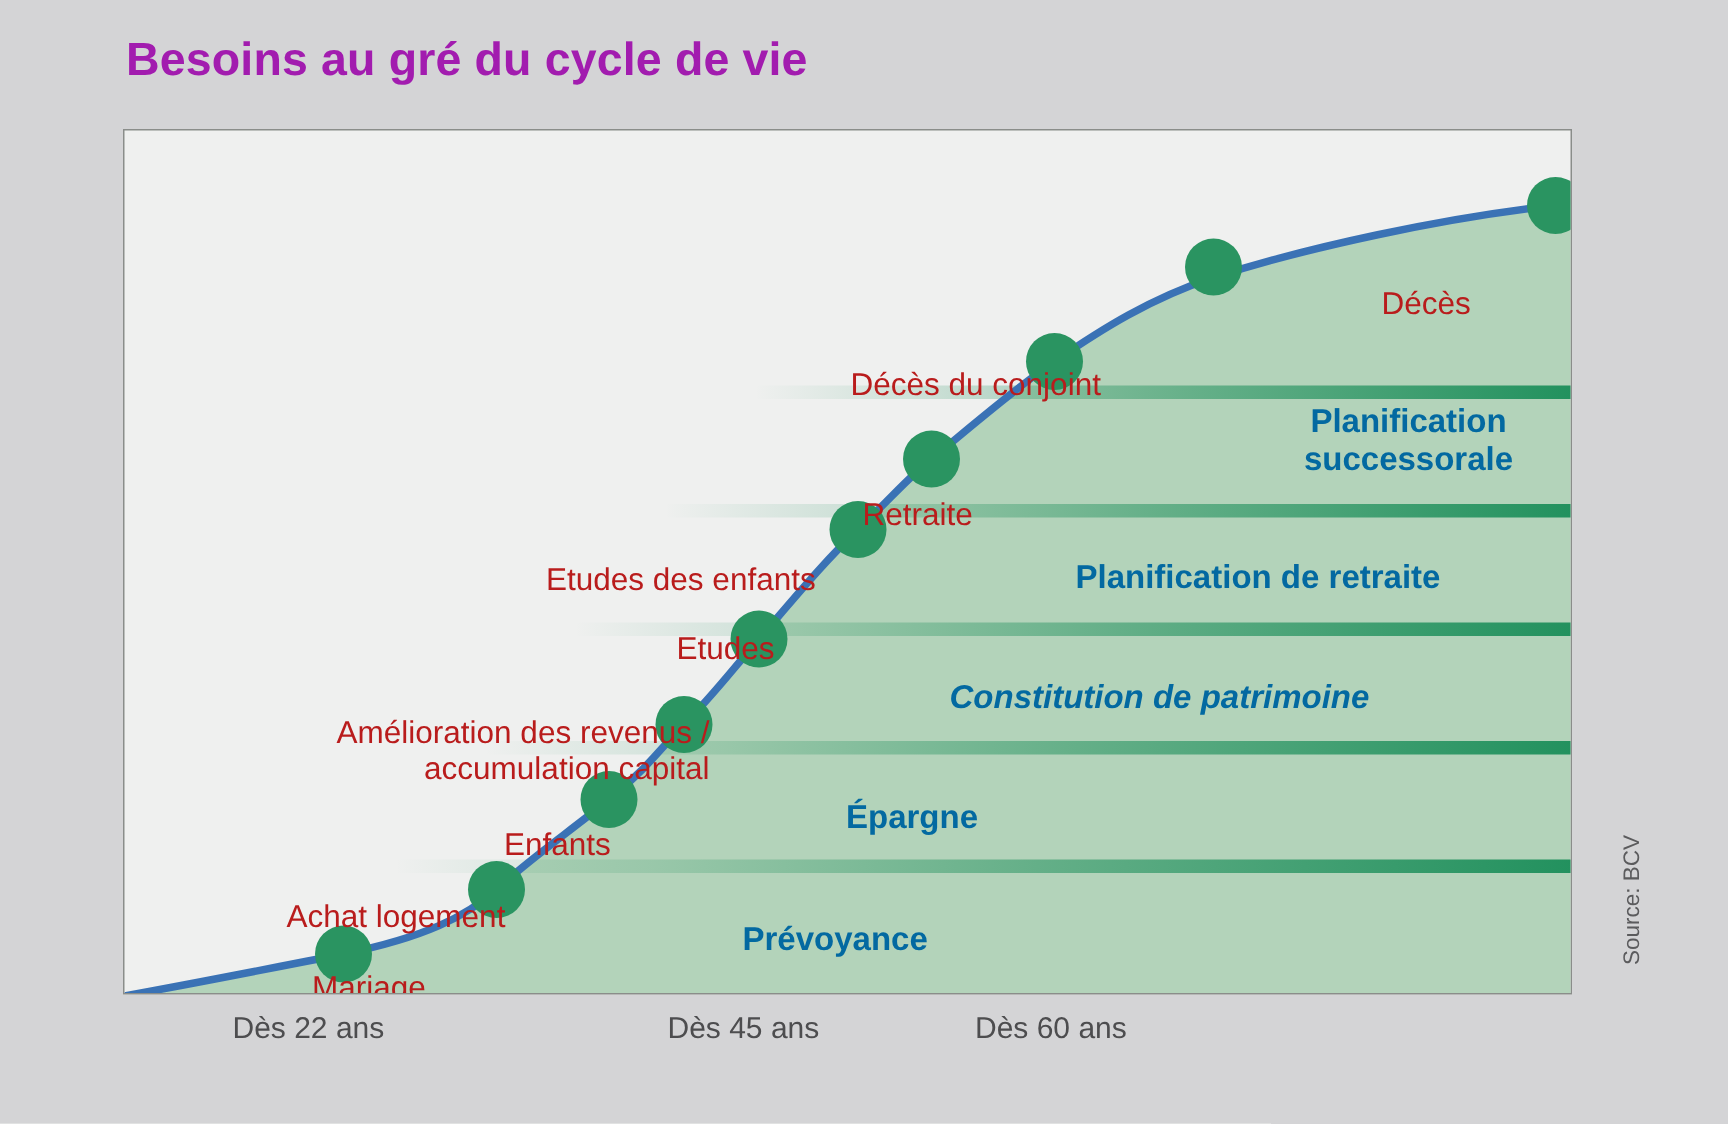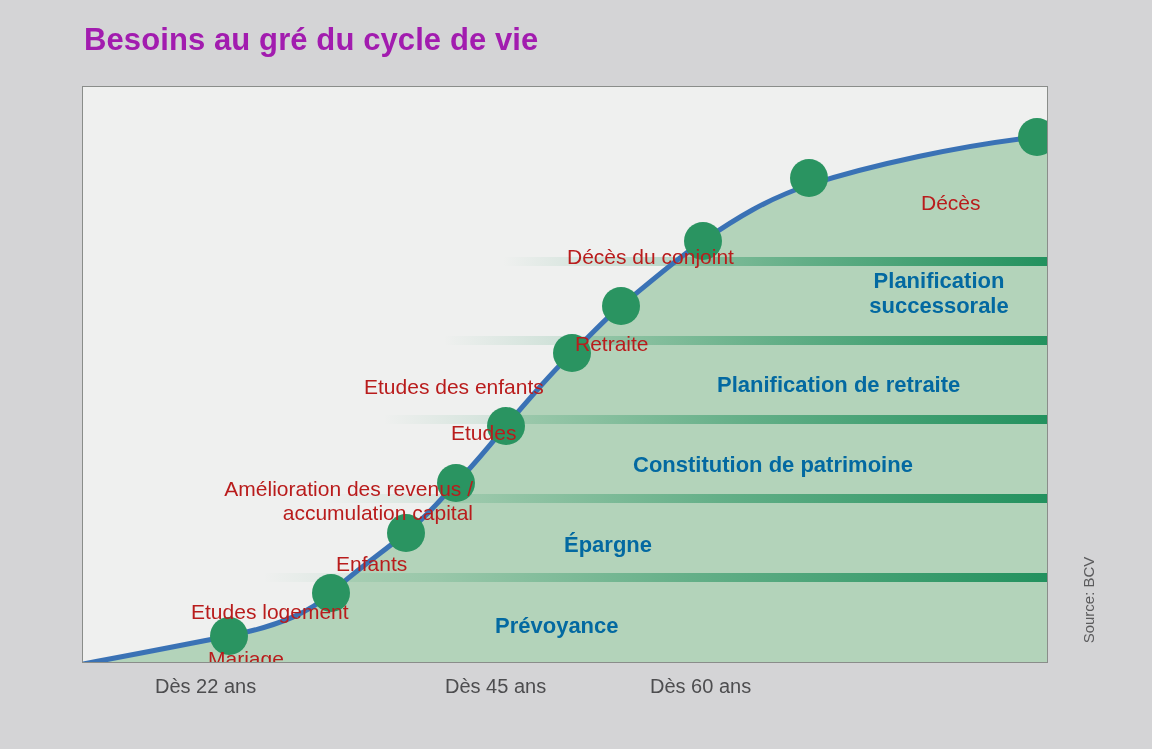--- a/index.html
+++ b/index.html
@@ -124,34 +124,34 @@
       <circle cx="423" cy="339" r="19" fill="#2a9461"></circle>
       <circle cx="489" cy="266" r="19" fill="#2a9461"></circle>
       <circle cx="538" cy="219" r="19" fill="#2a9461"></circle>
       <circle cx="620" cy="154" r="19" fill="#2a9461"></circle>
       <circle cx="726" cy="91" r="19" fill="#2a9461"></circle>
       <circle cx="954" cy="50" r="19" fill="#2a9461"></circle>
     </g>
   </svg>
 
   <div class="event-label" style="left:125px; top:560px; font-size:21px;">Mariage</div>
-  <div class="event-label" style="left:108px; top:513px; font-size:21px;">Etudes logement</div>
+  <div class="event-label" style="left:108px; top:513px; font-size:21px;">Achat logement</div>
   <div class="event-label" style="left:253px; top:465px; font-size:21px;">Enfants</div>
   <div class="event-label right" style="left:68px; top:390px; width:322px; font-size:21px; ">Amélioration des revenus /
 accumulation capital</div>
   <div class="event-label" style="left:368px; top:334px; font-size:21px;">Etudes</div>
   <div class="event-label" style="left:281px; top:288px; font-size:21px;">Etudes des enfants</div>
   <div class="event-label" style="left:492px; top:221px; font-size:21px;margin-top:24px;">Retraite</div>
   <div class="event-label" style="left:484px; top:158px; font-size:21px;">Décès du conjoint</div>
   <div class="event-label" style="left:838px; top:104px; font-size:21px;">Décès</div>
 
   <div class="band-label" style="left:761px; top:182px; font-size:22px; text-align:center; width:190px;">Planification
 successorale</div>
   <div class="band-label" style="left:634px; top:286px; font-size:22px;">Planification de retraite</div>
-  <div class="band-label" style="left:550px; top:366px; font-size:22px;">Constitution de patrimoine</div>
+  <div class="band-label" style="left:550px; top:366px; font-size:22px;font-style:italic;">Constitution de patrimoine</div>
   <div class="band-label" style="left:481px; top:446px; font-size:22px;">Épargne</div>
   <div class="band-label" style="left:412px; top:527px; font-size:22px;">Prévoyance</div>
 
 </div>
 
 <div class="axis-label" style="left:155px; top:675px;">Dès 22 ans</div>
 <div class="axis-label" style="left:445px; top:675px;">Dès 45 ans</div>
 <div class="axis-label" style="left:650px; top:675px;">Dès 60 ans</div>
 
 <div id="source-wrap">

